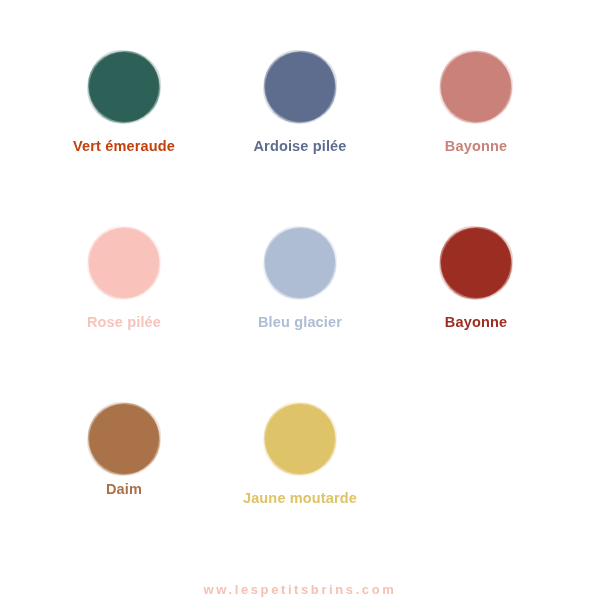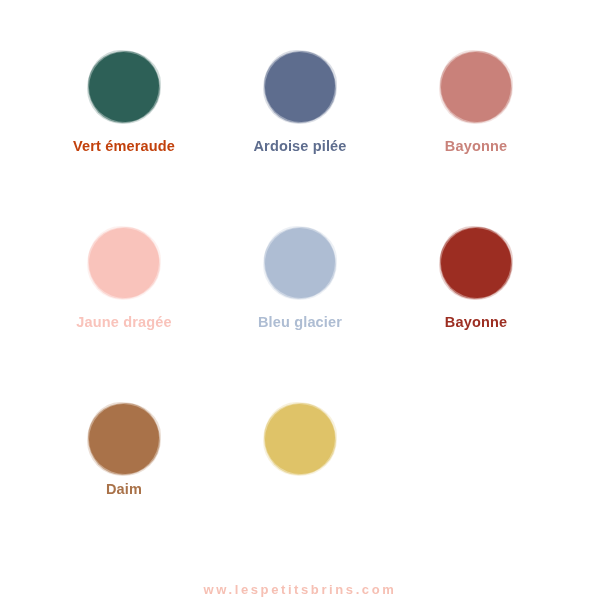--- a/index.html
+++ b/index.html
@@ -106,40 +106,41 @@
       <div class="swatch-label" style="color: rgb(94, 109, 142); text-align: center;">Ardoise pilée</div>
     </div>
 
     <div class="swatch-cell">
       <div class="swatch-dot" style="background: rgb(201, 130, 122);"></div>
       <div class="swatch-label" style="color: rgb(201, 130, 122);">Bayonne</div>
     </div>
 
     <div class="swatch-cell">
       <div class="swatch-dot" style="background: rgb(249, 195, 187);"></div>
-      <div class="swatch-label" style="color: rgb(249, 195, 187);">Jaune dragée</div>
+      <div class="swatch-label" style="color: rgb(249, 195, 187);">Rose pilée</div>
     </div>
 
     <div class="swatch-cell">
       <div class="swatch-dot" style="background: rgb(174, 189, 211);"></div>
       <div class="swatch-label" style="color: rgb(174, 189, 211);">Bleu glacier</div>
     </div>
 
     <div class="swatch-cell">
       <div class="swatch-dot" style="background: rgb(156, 46, 34);"></div>
       <div class="swatch-label" style="color: rgb(156, 46, 34);">Bayonne</div>
     </div>
 
     <div class="swatch-cell">
       <div class="swatch-dot" style="background: rgb(169, 114, 73);"></div>
       <div class="swatch-label" style="color: rgb(169, 114, 73); margin-top: 8px;">Daim</div>
     </div>
 
     <div class="swatch-cell">
       <div class="swatch-dot" style="background: rgb(223, 195, 104);"></div>
+      <div class="swatch-label" style="color: rgb(223, 195, 104);">Jaune moutarde</div>
     </div>
 
   </div>
 
   <div class="board-footer">
     <span class="footer-url" style="color: rgb(246, 192, 180);">ww.lespetitsbrins.com</span>
   </div>
 
 </div>
 

